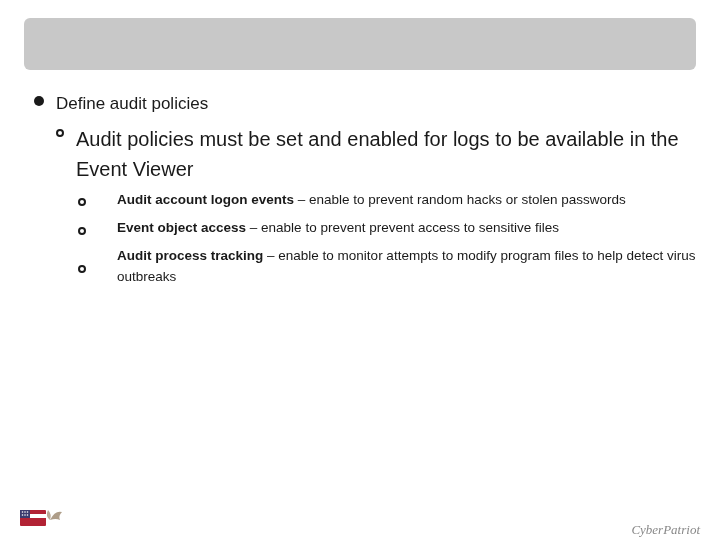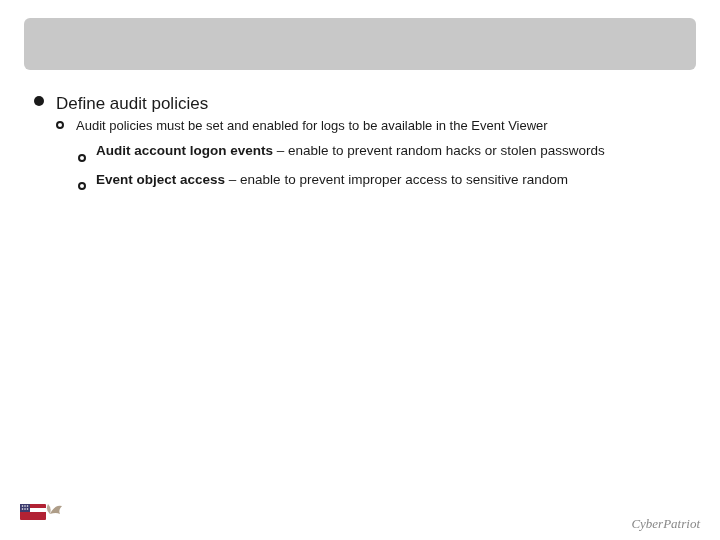--- a/index.html
+++ b/index.html
@@ -35,20 +35,21 @@
       margin-bottom: 22px;
     }
 
     .content-area {
       padding-left: 10px;
     }
 
     .level1-item {
       display: flex;
       align-items: flex-start;
+      margin-bottom: 8px;
     }
 
     .bullet-circle {
       width: 10px;
       height: 10px;
       border-radius: 50%;
       background: #1a1a1a;
       flex-shrink: 0;
       margin-top: 4px;
       margin-right: 12px;
@@ -76,47 +77,48 @@
       margin-bottom: 6px;
     }
 
     .level2-item {
       display: flex;
       align-items: flex-start;
       margin-bottom: 4px;
     }
 
     .level2-text {
-      font-size: 13px;
+      font-size: 20px;
       line-height: 1.5;
     }
 
     .level3-block {
       margin-left: 22px;
       margin-top: 6px;
     }
 
     .level3-item {
       display: flex;
-      align-items: flex-end;
+      align-items: center;
       margin-bottom: 8px;
+      gap: 21px;
     }
 
     .level3-text {
       font-size: 13.5px;
       line-height: 1.5;
     }
 
     .bold {
       font-weight: bold;
     }
 
     .footer {
       position: absolute;
-      bottom: 8px;
+      bottom: 2px;
       left: 0;
       right: 0;
       display: flex;
       justify-content: space-between;
       align-items: flex-end;
       padding: 0 20px;
     }
 
     .footer-logo {
       width: 60px;
@@ -163,24 +165,30 @@
         <div class="level3-item">
           <div class="bullet-circle outline small" style="margin-right:10px;"></div>
           <span class="level3-text">
             <span class="bold">Audit account logon events</span><span> – enable to prevent random hacks or stolen passwords</span>
           </span>
         </div>
 
         <div class="level3-item">
           <div class="bullet-circle outline small" style="margin-right:10px;"></div>
           <span class="level3-text">
-            <span class="bold">Event object access</span><span> – enable to prevent improper access to sensitive random</span>
+            <span class="bold">Event object access</span><span> – enable to prevent prevent access to sensitive files</span>
           </span>
         </div>
 
+        <div class="level3-item">
+          <div class="bullet-circle outline small" style="margin-right:10px;"></div>
+          <span class="level3-text">
+            <span class="bold">Audit process tracking</span><span> – enable to monitor attempts to modify program files to help detect virus outbreaks</span>
+          </span>
+        </div>
 
 
       </div>
     </div>
 
   </div>
 
   <div class="footer">
     <div class="footer-logo">
       

